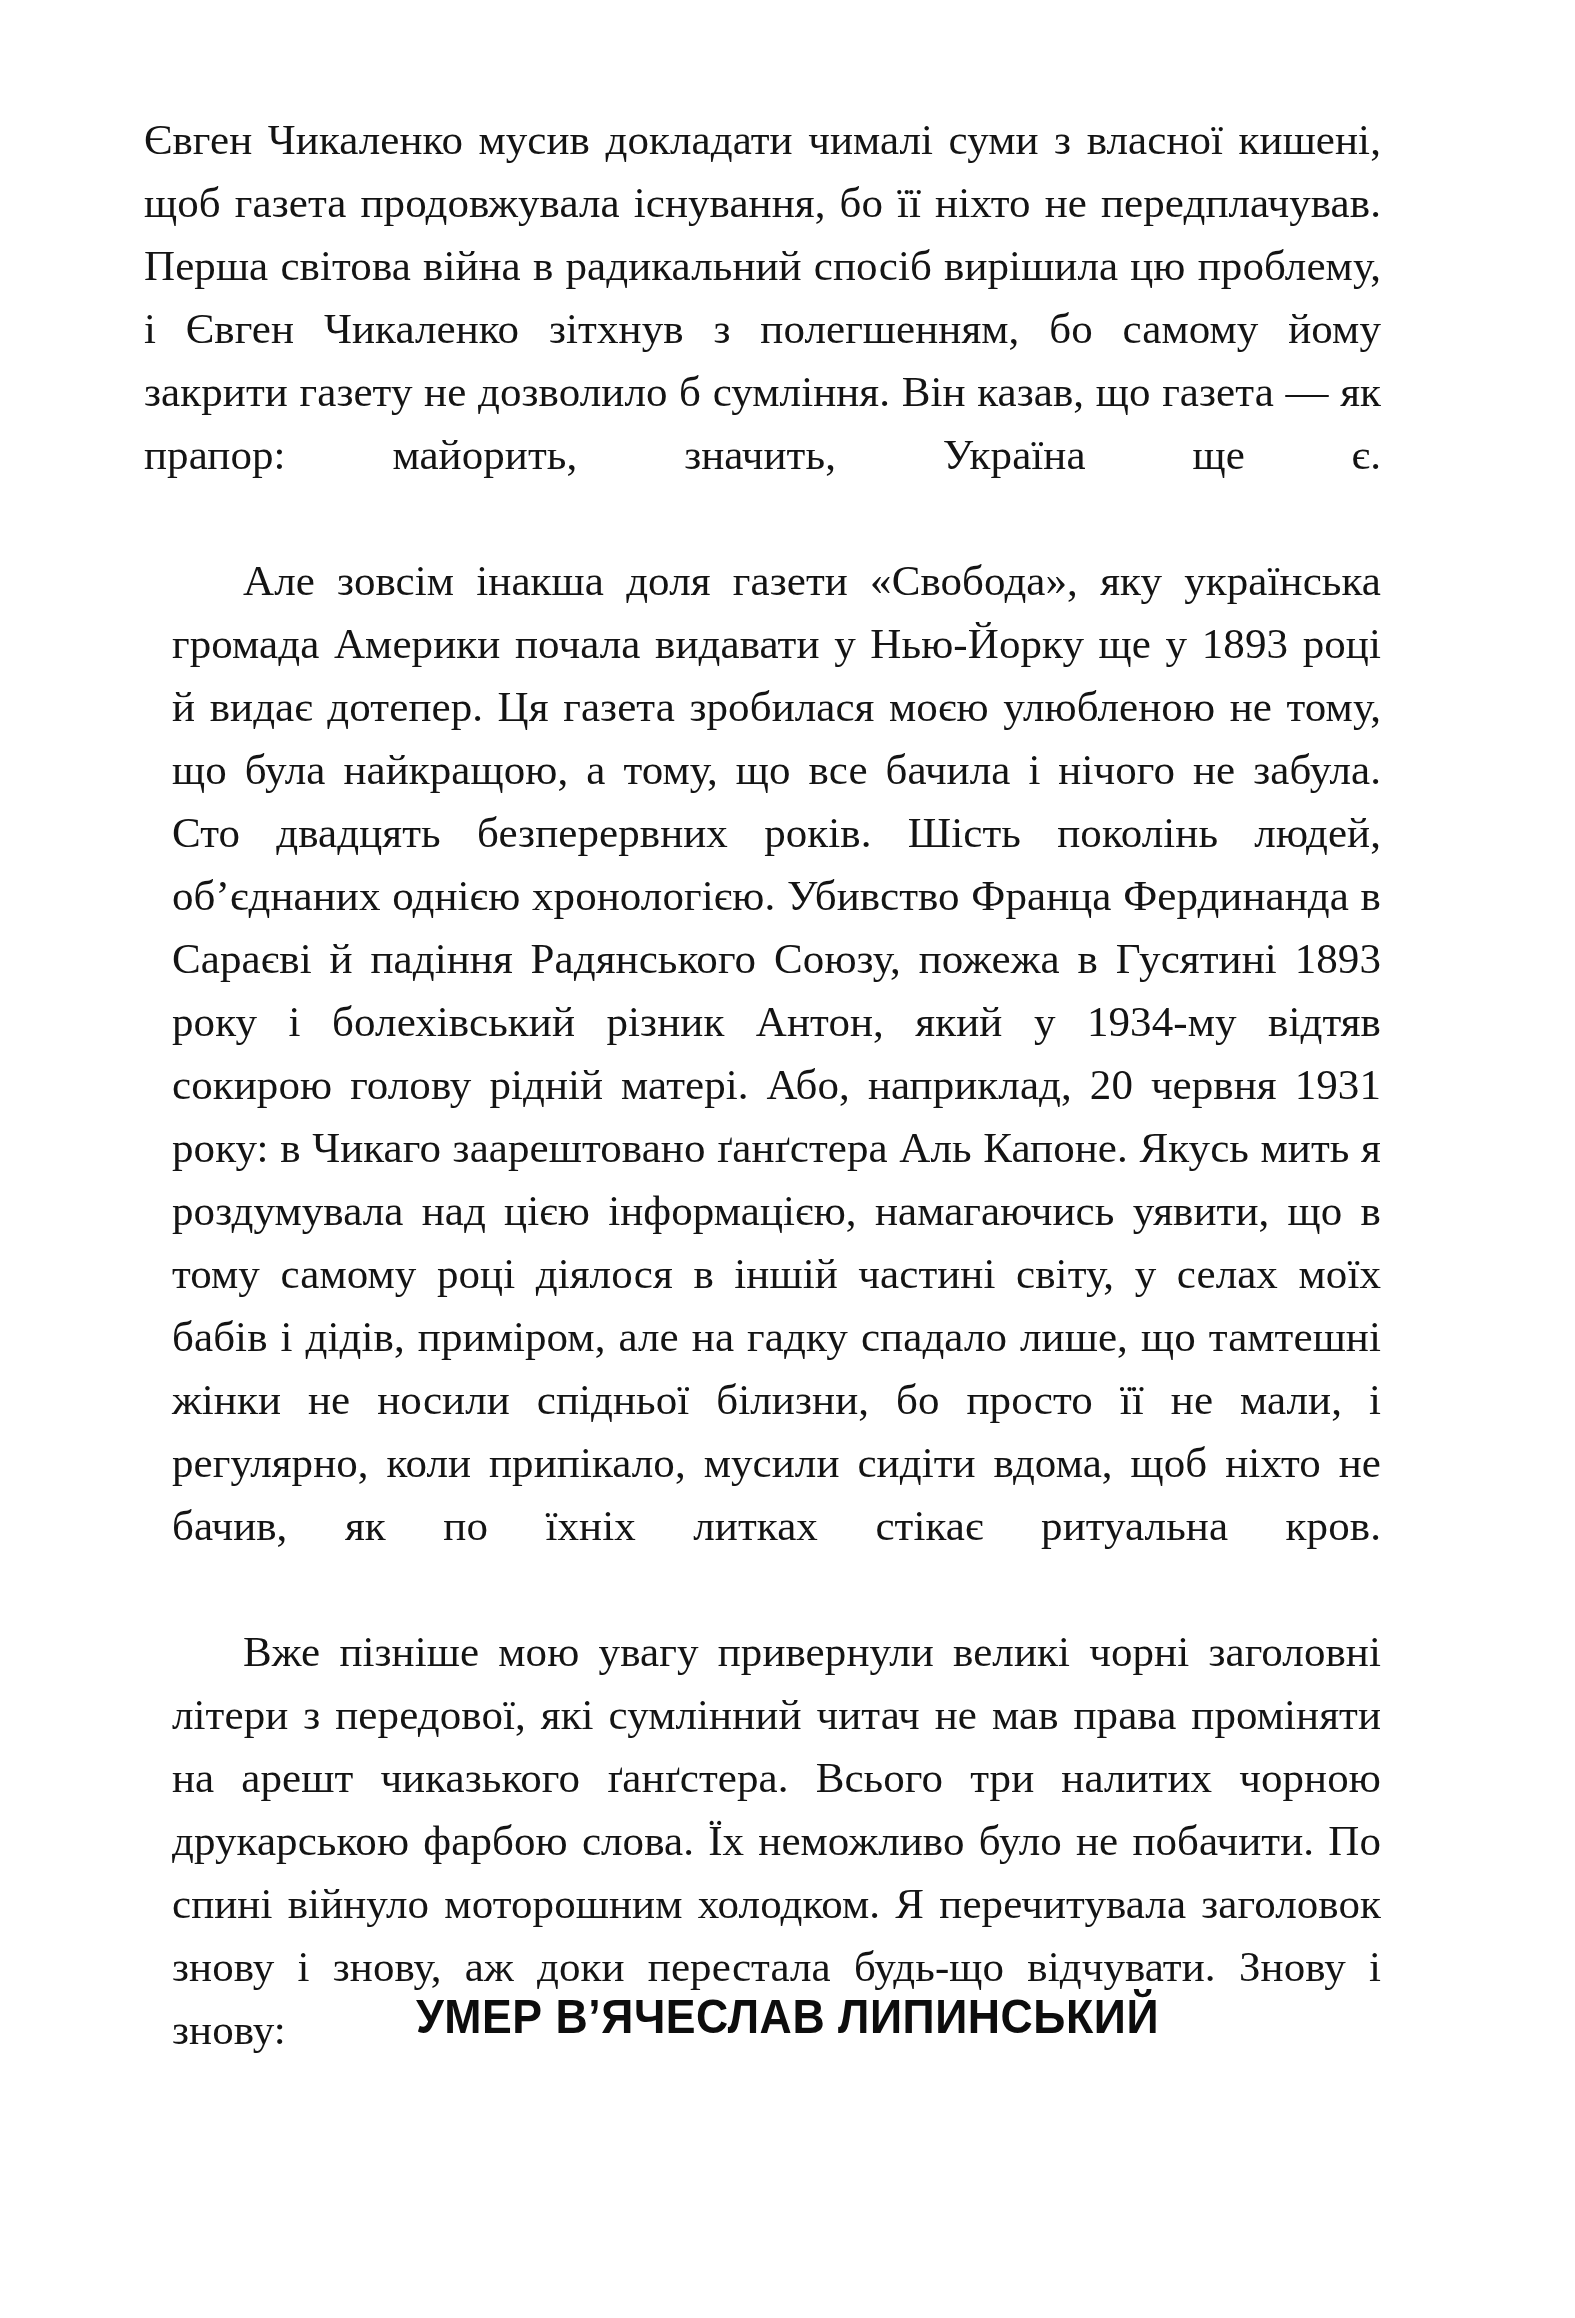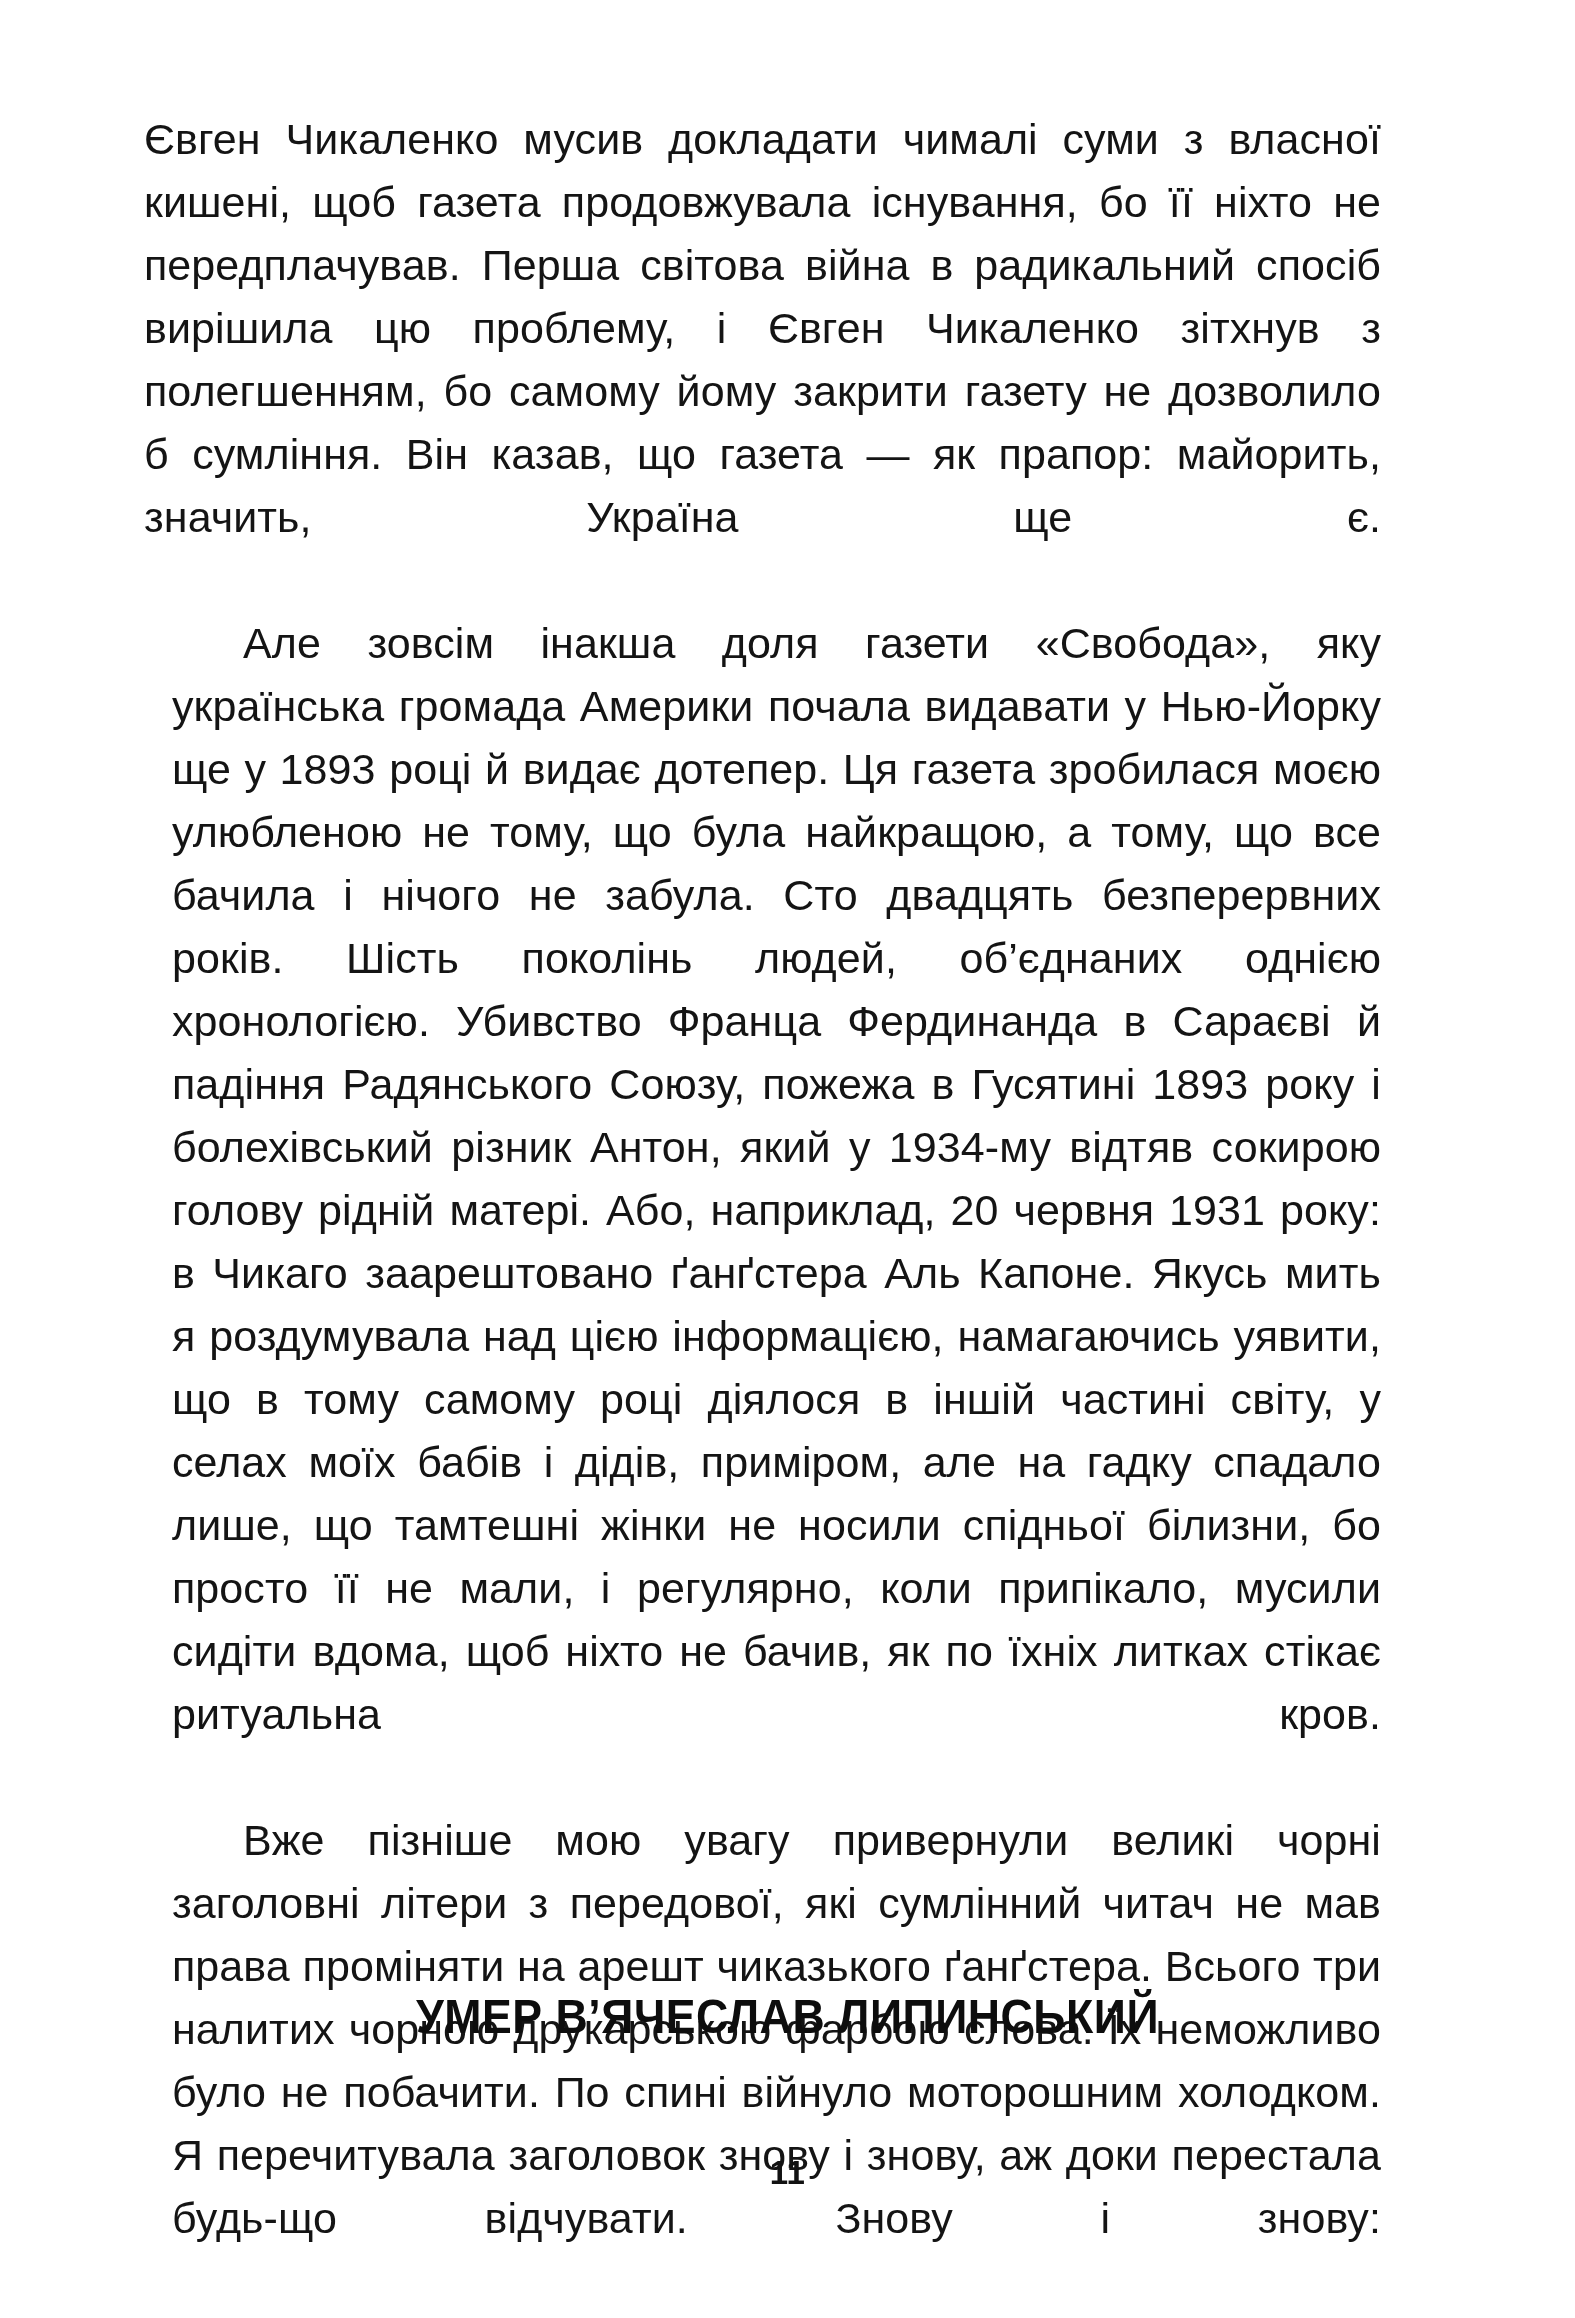--- a/index.html
+++ b/index.html
@@ -20,21 +20,21 @@
   }
 
   .text-column {
     position: absolute;
     left: 144px;
     top: 108px;
     width: 1237px;
   }
 
   .para {
-    font-family: Liberation Sans, sans-serif;
+    font-family: Liberation Serif, serif;
     font-size: 43px;
     line-height: 63px;
     color: #141414;
     text-align: justify;
     text-justify: inter-word;
     margin: 0;
     hyphens: manual;
     -webkit-hyphens: manual;
     word-spacing: 0.01em;
     letter-spacing: 0.002em;
@@ -93,16 +93,15 @@
 <div class="page">
 
   <div class="text-column">
     <p class="para">Євген Чикаленко мусив докладати чималі суми з власної кишені, щоб газета продовжувала існування, бо її ніхто не передплачував. Перша світова війна в радикальний спосіб вирішила цю проблему, і Євген Чикаленко зітхнув з полегшенням, бо самому йому закрити газету не дозволило б сумління. Він казав, що газета — як прапор: майорить, значить, Україна ще є.</p>
     <p class="para indented">Але зовсім інакша доля газети «Свобода», яку українська громада Америки почала видавати у Нью-Йорку ще у 1893 році й видає дотепер. Ця газета зробилася моєю улюбленою не тому, що була найкращою, а тому, що все бачила і нічого не забула. Сто двадцять безперервних років. Шість поколінь людей, об’єднаних однією хронологією. Убивство Франца Фердинанда в Сараєві й падіння Радянського Союзу, пожежа в Гусятині 1893 року і болехівський різник Антон, який у 1934-му відтяв сокирою голову рідній матері. Або, наприклад, 20 червня 1931 року: в Чикаго заарештовано ґанґстера Аль Капоне. Якусь мить я роздумувала над цією інформацією, намагаючись уявити, що в тому самому році діялося в іншій частині світу, у селах моїх бабів і дідів, приміром, але на гадку спадало лише, що тамтешні жінки не носили спідньої білизни, бо просто її не мали, і регулярно, коли припікало, мусили сидіти вдома, щоб ніхто не бачив, як по їхніх литках стікає ритуальна кров.</p>
     <p class="para indented">Вже пізніше мою увагу привернули великі чорні заголовні літери з передової, які сумлінний читач не мав права проміняти на арешт чиказького ґанґстера. Всього три налитих чорною друкарською фарбою слова. Їх неможливо було не побачити. По спині війнуло моторошним холодком. Я перечитувала заголовок знову і знову, аж доки перестала будь-що відчувати. Знову і знову:</p>
   </div>
 
   <div class="chapter-heading">УМЕР В’ЯЧЕСЛАВ ЛИПИНСЬКИЙ</div>
 
-  <div class="page-number">11</div>
 
 </div>
 
 
 </body></html>

